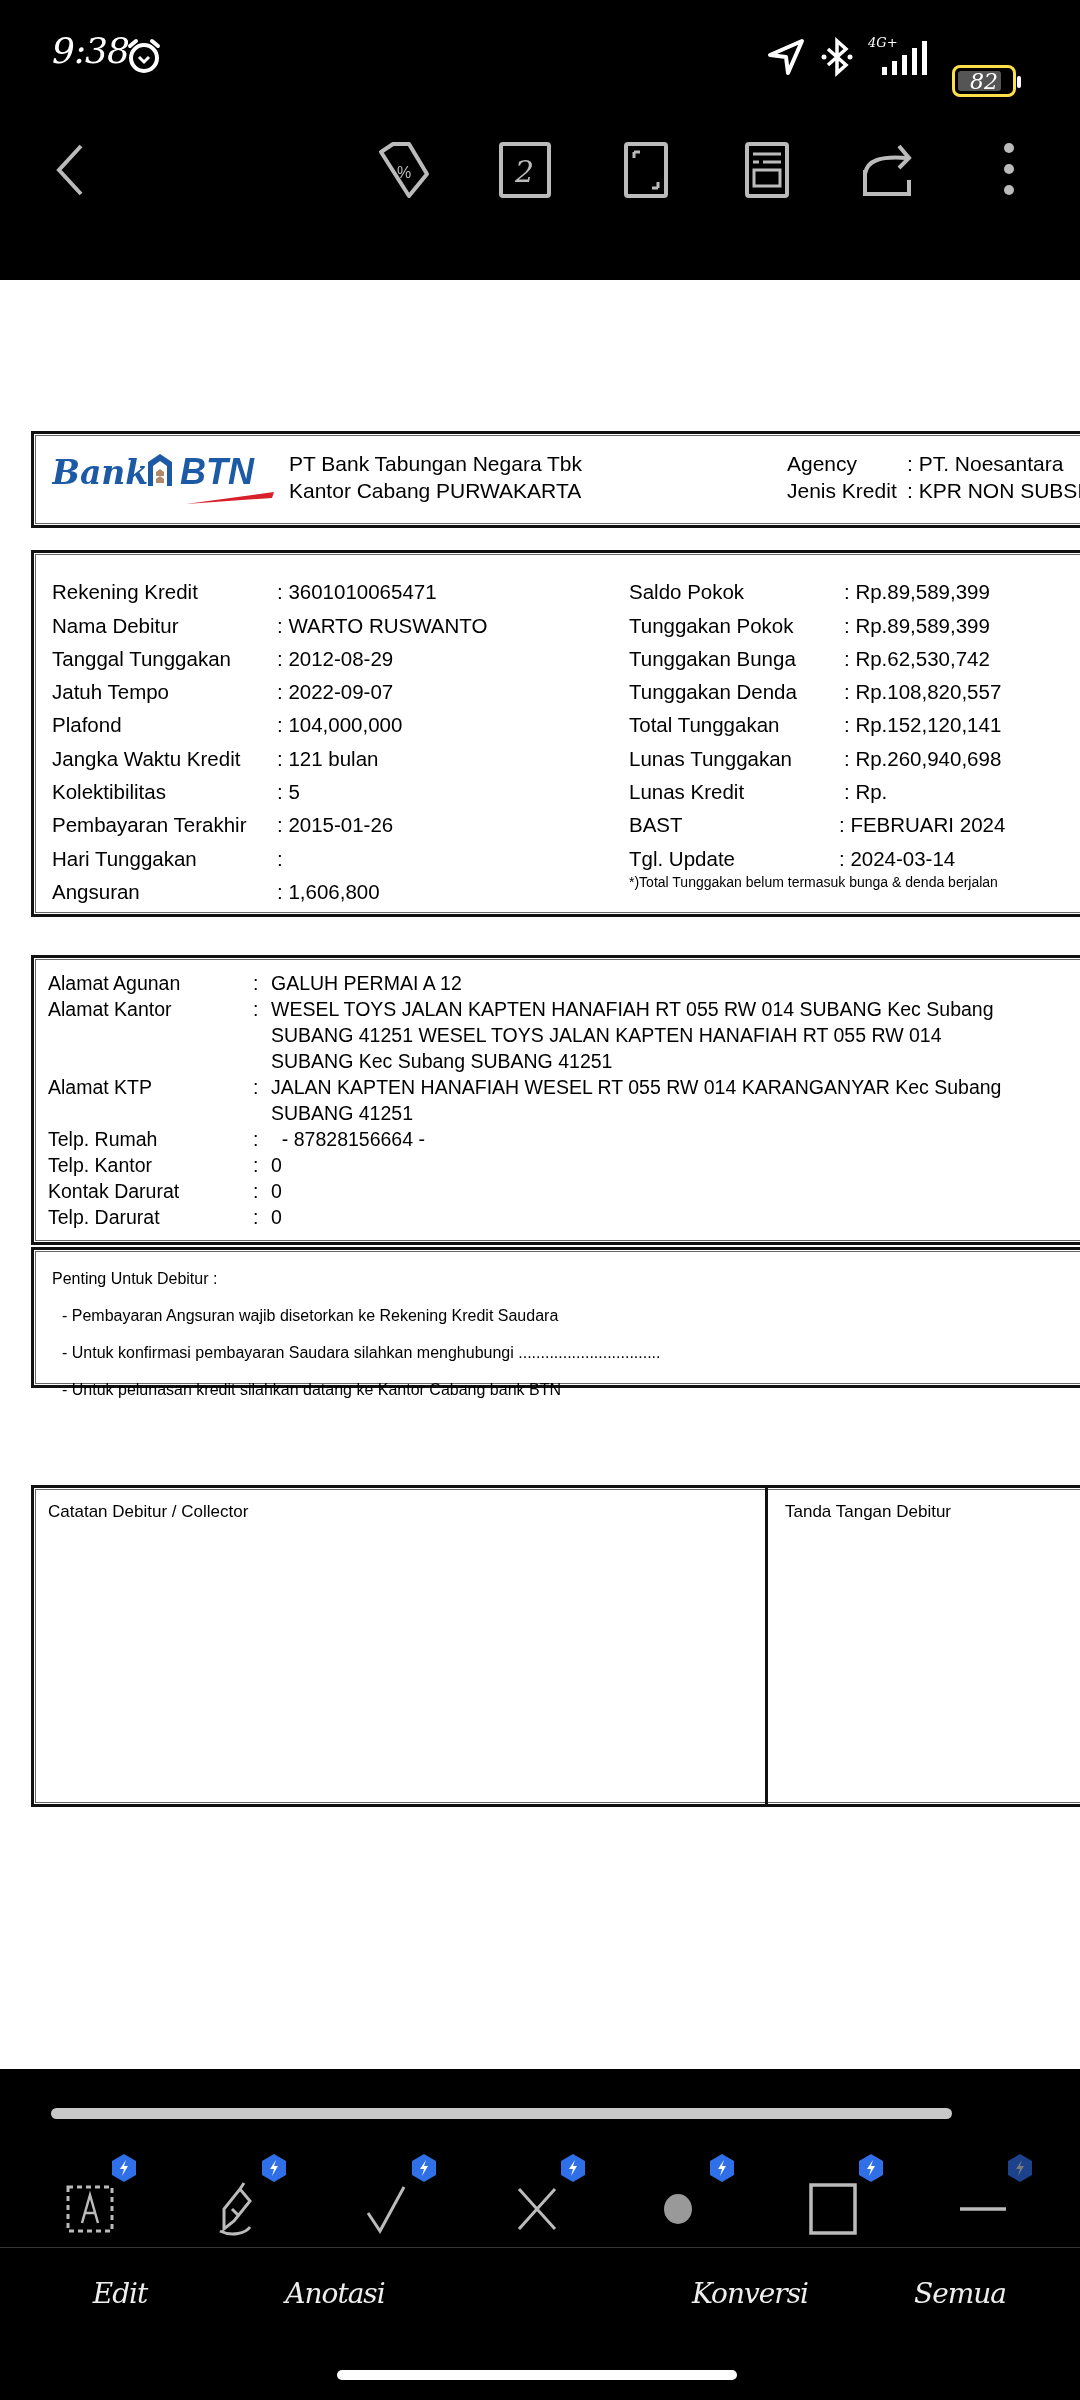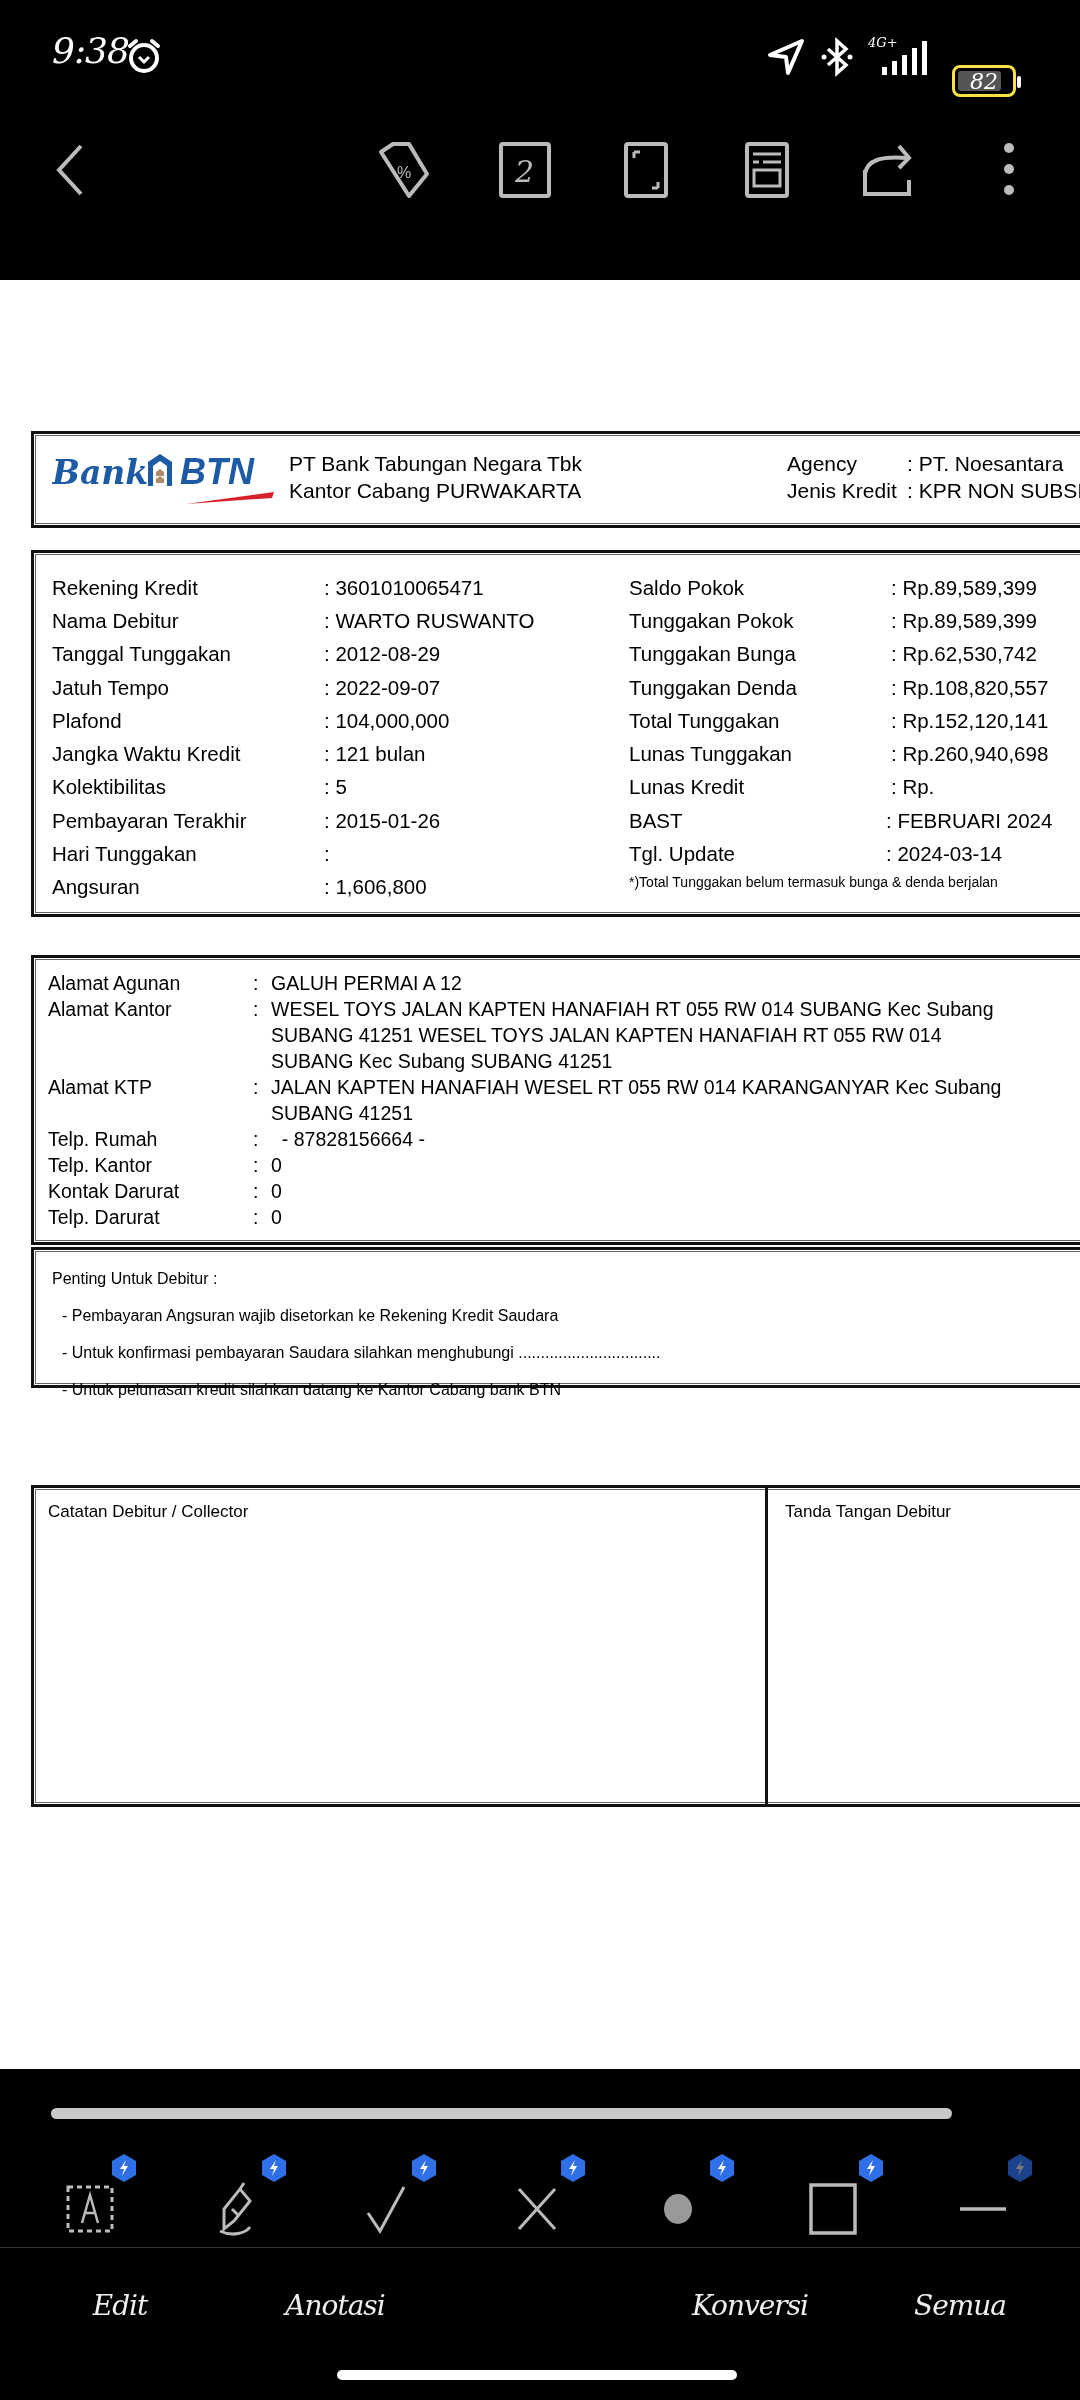--- a/index.html
+++ b/index.html
@@ -30,21 +30,21 @@
   .hdr { top: 151px; height: 97px; }
   .logo { position: absolute; left: 18px; top: 14px; width: 230px; height: 60px; }
   .bank-lines { position: absolute; left: 255px; top: 16px; font-size: 21px; line-height: 27px; }
   .agency { position: absolute; left: 713px; top: 16px; font-size: 21px; line-height: 27px; }
   .kv-row { display: flex; white-space: nowrap; margin-left: 40px; }
   .agency .k { width: 120px; }
 
   .info { top: 270px; height: 367px; }
   .info-left { position: absolute; left: 18px; top: 18px; font-size: 20.5px; }
   .info-right { position: absolute; left: 595px; top: 18px; font-size: 20.5px; }
-  .info-left .row, .info-right .row { display: flex; height: 33.3px; align-items: center; white-space: nowrap; gap: 47px; }
+  .info-left .row, .info-right .row { display: flex; height: 33.3px; align-items: flex-end; white-space: nowrap; }
   .info-left .k { width: 225px; }
   .info-right .k { width: 215px; }
   .info-right .k.narrow { width: 210px; }
   .footnote { font-size: 14px; margin-top: 3px; }
 
   .addr { top: 675px; height: 290px; }
   .addr-grid { position: absolute; left: 14px; top: 12px; width: 980px; font-family: "Liberation Sans Narrow", "Liberation Sans", sans-serif; font-size: 19.5px; line-height: 26px; }
   .addr-grid .row { display: flex; }
   .addr-grid .k { width: 205px; flex: none; white-space: nowrap; }
   .addr-grid .sep { width: 18px; flex: none; }
@@ -60,21 +60,21 @@
   .notes-right { position: absolute; left: 737px; top: 0; right: 0; height: 100%; }
 
   
   .bottom { position: absolute; left: 0; top: 2069px; width: 1080px; height: 331px; background: #000; }
   .hscroll { position: absolute; left: 51px; top: 39px; width: 901px; height: 11px; background: #c8c8c8; border-radius: 6px; cursor: pointer; }
   .tools { position: absolute; left: 0; top: 80px; width: 1080px; height: 110px; }
   .tool { position: absolute; top: 0; width: 110px; height: 110px; cursor: pointer; }
   .tool svg.g { position: absolute; left: 20px; top: 30px; }
   .badge { position: absolute; top: 4px; width: 28px; height: 30px; }
   .divider { position: absolute; left: 0; top: 178px; width: 1080px; height: 1px; background: #333; }
-  .tabs { position: absolute; left: 0; top: 186px; width: 1080px; height: 100px; }
+  .tabs { position: absolute; left: 0; top: 174px; width: 1080px; height: 100px; }
   .tab { position: absolute; top: 0; height: 100px; display: flex; align-items: center; justify-content: center; text-align: center; font-family: "DejaVu Serif", serif; font-style: italic; font-size: 28px; color: #eee; cursor: pointer; letter-spacing: -1px; }
   .tab.active { color: #3d6ad6; line-height: 44px; }
   .home-ind { position: absolute; left: 337px; top: 301px; width: 400px; height: 10px; background: #fff; border-radius: 5px; }
 </style>
 </head>
 <body>
 
 <div class="statusbar">
   <span class="status-time">9:38</span>
   <svg class="alarm-icon" viewBox="0 0 40 40">

